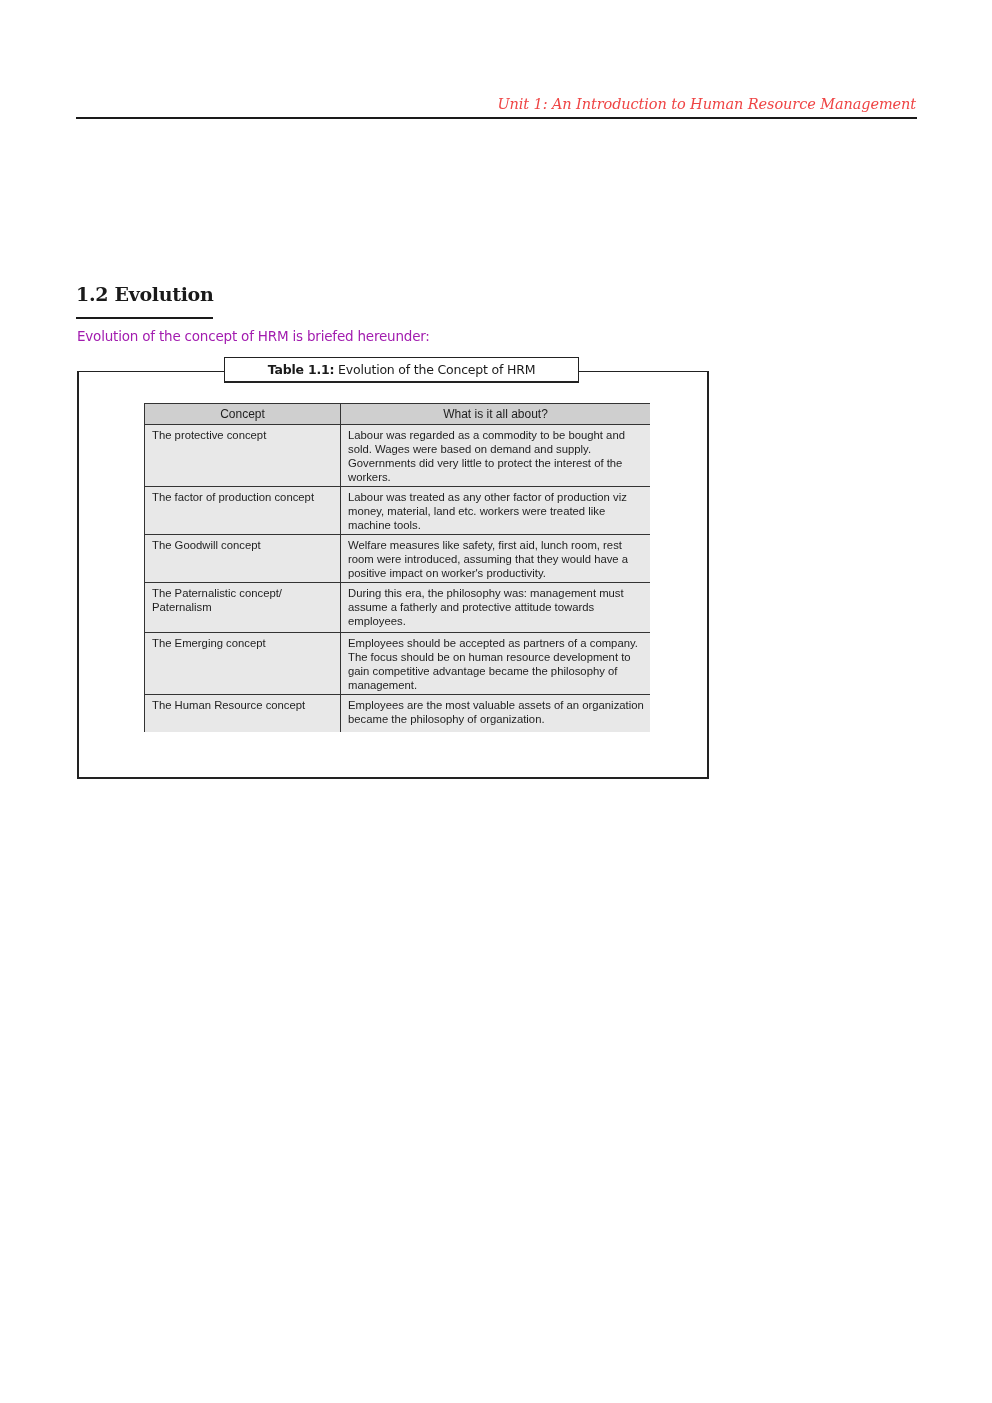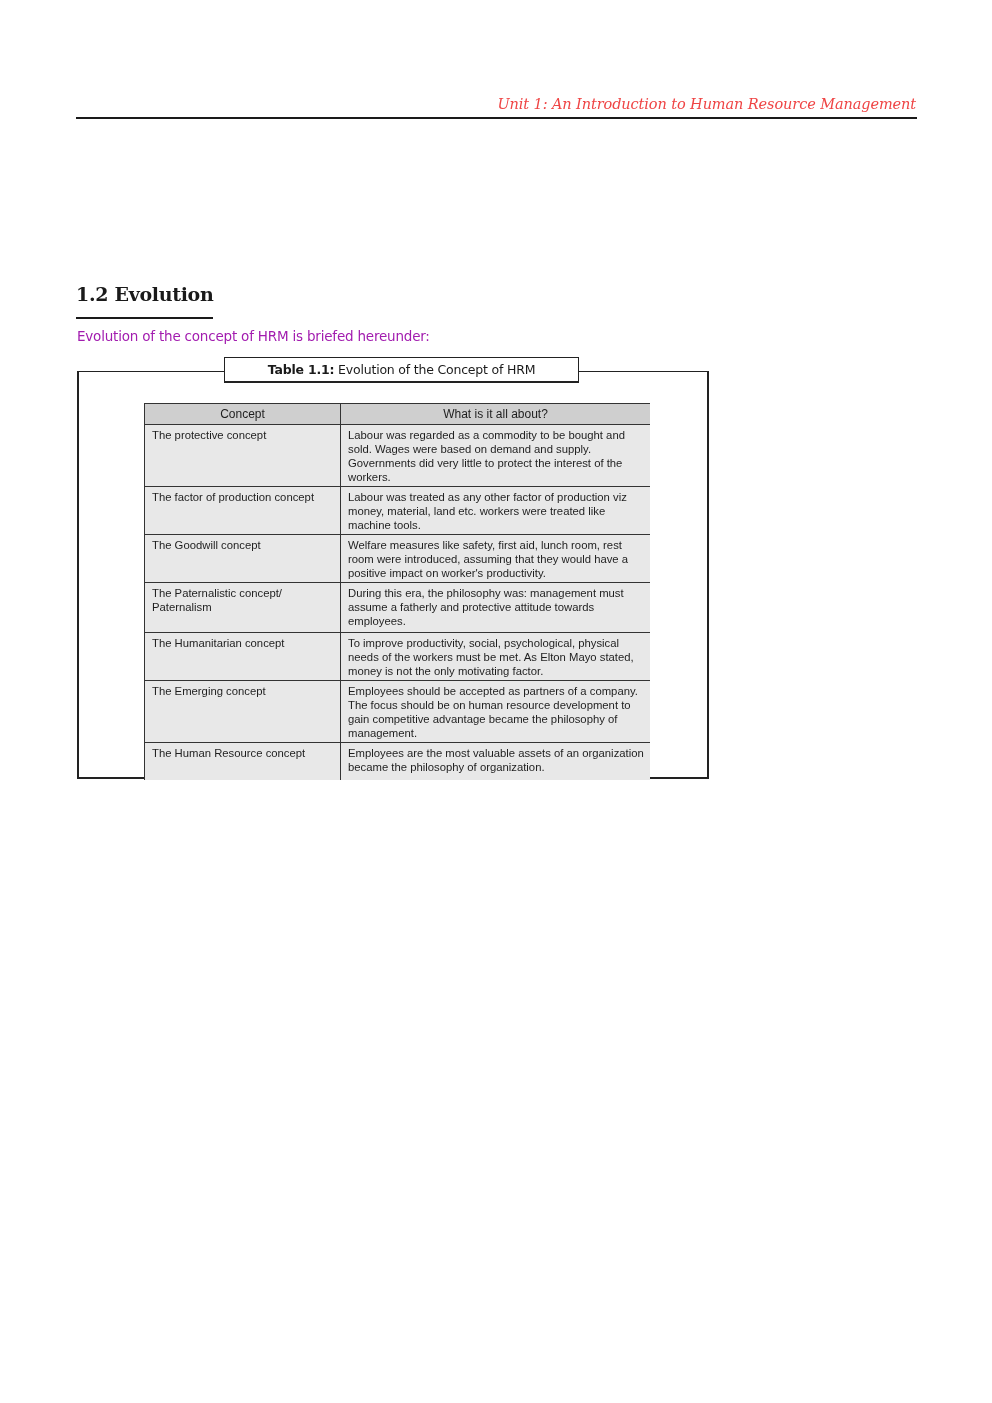--- a/index.html
+++ b/index.html
@@ -54,24 +54,20 @@
       <td class="col-desc">Labour was treated as any other factor of production viz money, material, land etc. workers were treated like machine tools.</td>
     </tr>
     <tr style="height:48px">
       <td class="col-concept">The Goodwill concept</td>
       <td class="col-desc">Welfare measures like safety, first aid, lunch room, rest room were introduced, assuming that they would have a positive impact on worker's productivity.</td>
     </tr>
     <tr style="height:50px">
       <td class="col-concept">The Paternalistic concept/ Paternalism</td>
       <td class="col-desc">During this era, the philosophy was: management must assume a fatherly and protective attitude towards employees.</td>
     </tr>
-    <tr style="height:48px">
-      <td class="col-concept">The Humanitarian concept</td>
-      <td class="col-desc">To improve productivity, social, psychological, physical needs of the workers must be met. As Elton Mayo stated, money is not the only motivating factor.</td>
-    </tr>
     <tr style="height:61px">
       <td class="col-concept">The Emerging concept</td>
       <td class="col-desc">Employees should be accepted as partners of a company. The focus should be on human resource development to gain competitive advantage became the philosophy of management.</td>
     </tr>
     <tr style="height:37px">
       <td class="col-concept">The Human Resource concept</td>
       <td class="col-desc">Employees are the most valuable assets of an organization became the philosophy of organization.</td>
     </tr>
   </tbody>
 </table>

